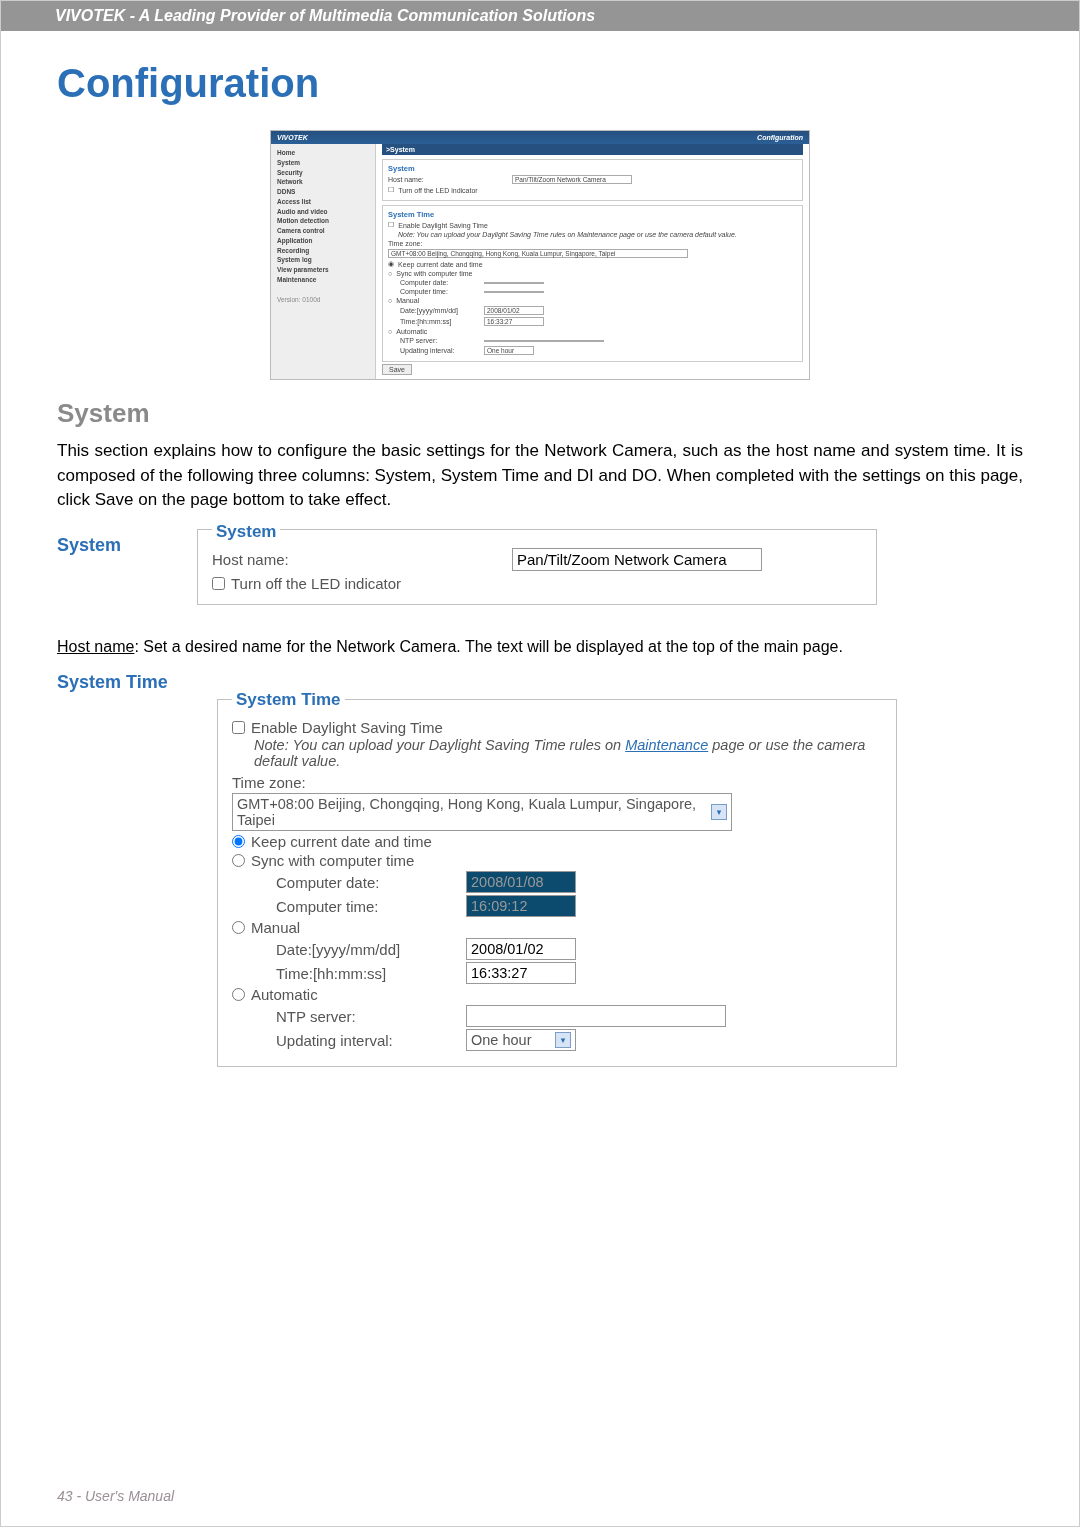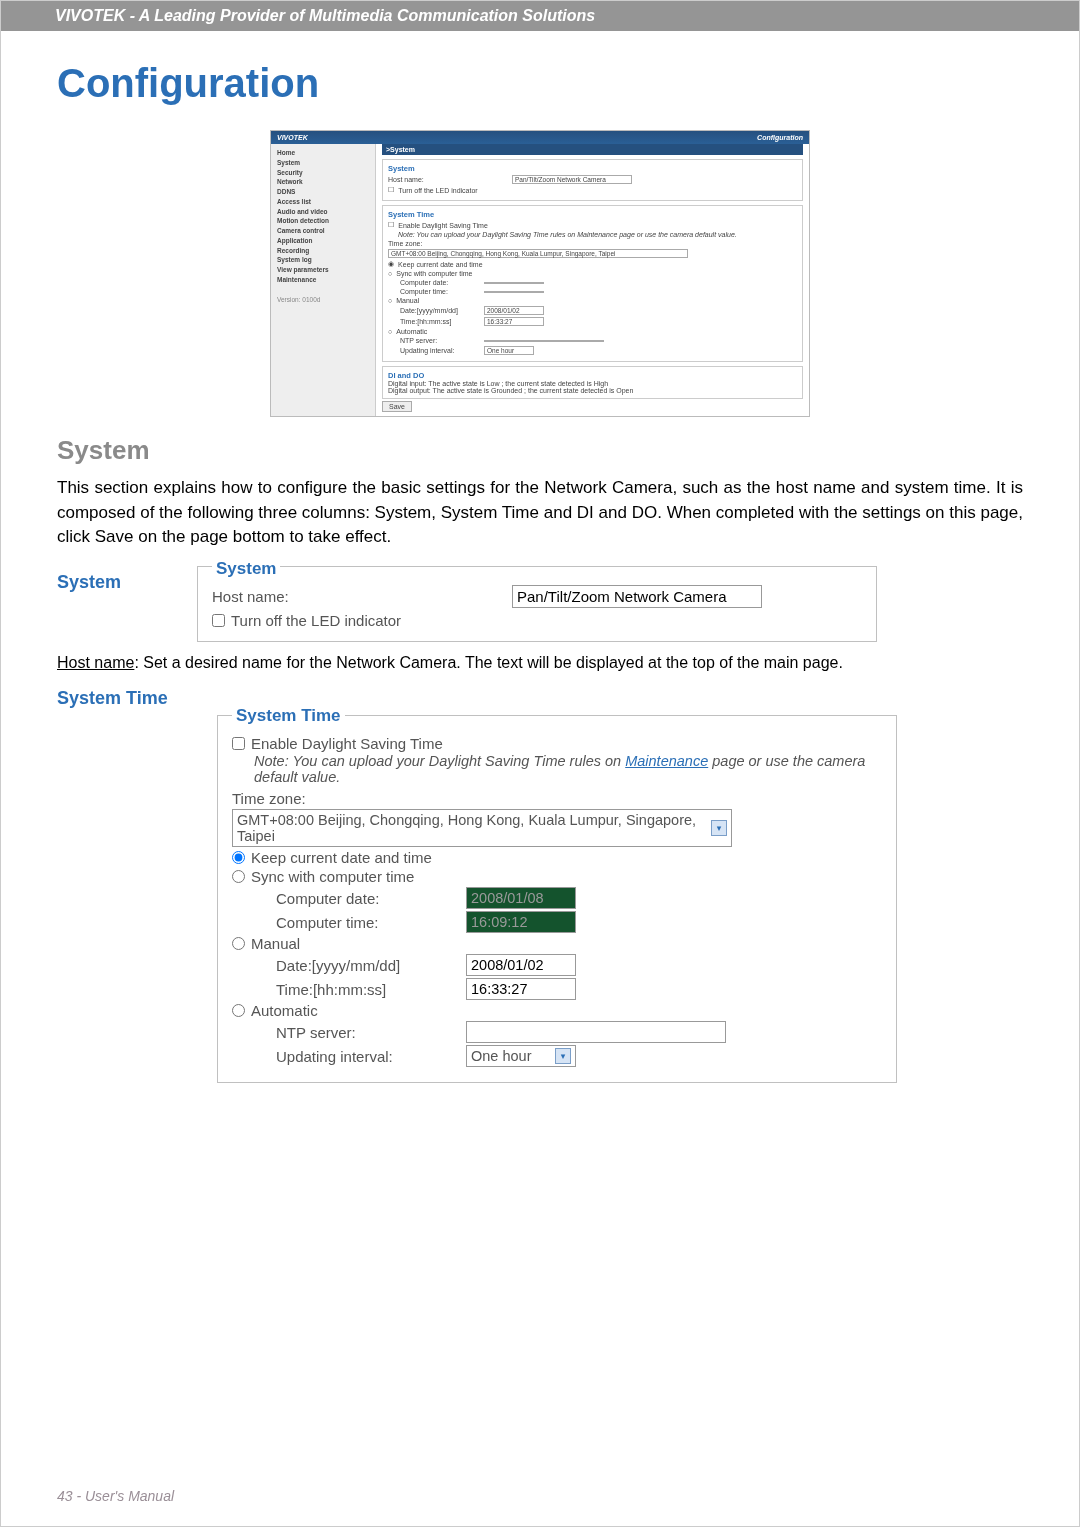--- a/index.html
+++ b/index.html
@@ -137,21 +137,21 @@
   }
   .st-inner{ margin-top:-10px;}
   .st-note{ font-style:italic; color:#555; padding-left:22px; margin-bottom:4px; font-size:14.5px;}
   .st-note .link{ color:#2b6fb6; text-decoration:underline;}
   .st-row{ display:flex; align-items:center; padding:1px 0;}
   .st-row.indent2{ padding-left:44px;}
   .st-row .lbl{ width:190px;}
   .st-row .lblw{ width:80px;}
   .st-row input[type=text]{ border:1px solid #999; padding:2px 4px; font-size:14.5px;}
   .st-row input.small{ width:110px;}
-  .st-row input.disabled{ background:#14532d; color:#999;}
+  .st-row input.disabled{ background:#0c4a6e; color:#999;}
   .st-row input.wide{ width:260px;}
   .st-sel{
     display:inline-flex; align-items:center; gap:4px;
     border:1px solid #999; padding:2px 4px; font-size:14.5px; width:500px;
     background:#fff;
   }
   .drop{
     width:16px;height:16px; background:#d6e4f5; border:1px solid #7a9ec8;
     display:inline-flex; align-items:center; justify-content:center; font-size:9px; color:#2b6fb6;
   }
@@ -259,25 +259,20 @@
                 </div>
             <div class="mini-row" style="padding-left:12px;">
                   <span style="width:80px;">NTP server:</span>
                   <span class="mini-input" style="min-width:120px;"></span>
                 </div>
             <div class="mini-row" style="padding-left:12px;">
                   <span style="width:80px;">Updating interval:</span>
                   <span class="mini-input" style="min-width:50px;">One hour</span>
                 </div>
           </div>
-          <div class="mini-fs">
-            <div class="lg">DI and DO</div>
-            <div>Digital input: The active state is Low ; the current state detected is High</div>
-            <div>Digital output: The active state is Grounded ; the current state detected is Open</div>
-          </div>
           <span class="mini-save">Save</span>
         </div>
       </div>
     </div>
   </div>
 
   <h2 class="section">System</h2>
   <p class="body">This section explains how to configure the basic settings for the Network Camera, such as the host name and system time. It is composed of the following three columns: System, System Time and DI and DO. When completed with the settings on this page, click Save on the page bottom to take effect.</p>
 
   <div class="two-col">
@@ -292,21 +287,21 @@
           </div>
           <div class="sys-row" style="margin-top:4px;">
             <input type="checkbox" class="cb" style="">
             <span>Turn off the LED indicator</span>
           </div>
         </div>
       </div>
     </div>
   </div>
 
-  <p class="para" style="margin-top:9px;">
+  <p class="para" style="margin-top:30px;">
     <span class="u">Host name</span><span>: Set a desired name for the Network Camera. The text will be displayed at the top of the main page.</span>
   </p>
 
   <h3 class="sub">System Time</h3>
 
   <div class="systime-callout">
     <span class="legend">System Time</span>
     <div class="st-inner">
       <div class="st-row">
         <input type="checkbox" style="margin-right: 6px;">

